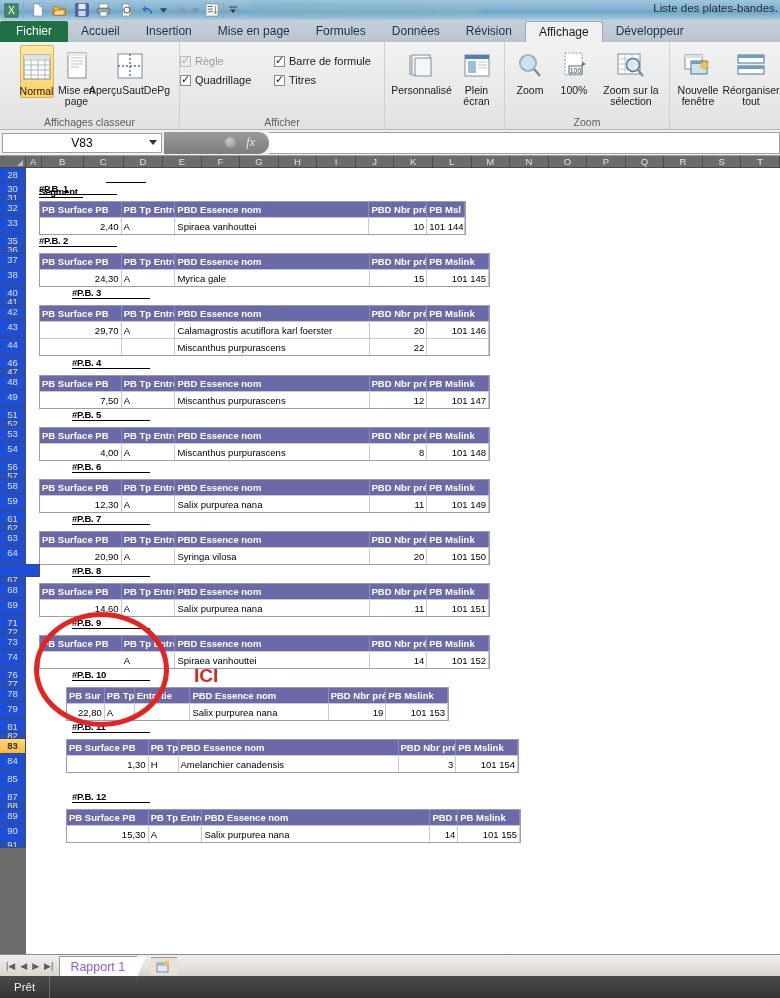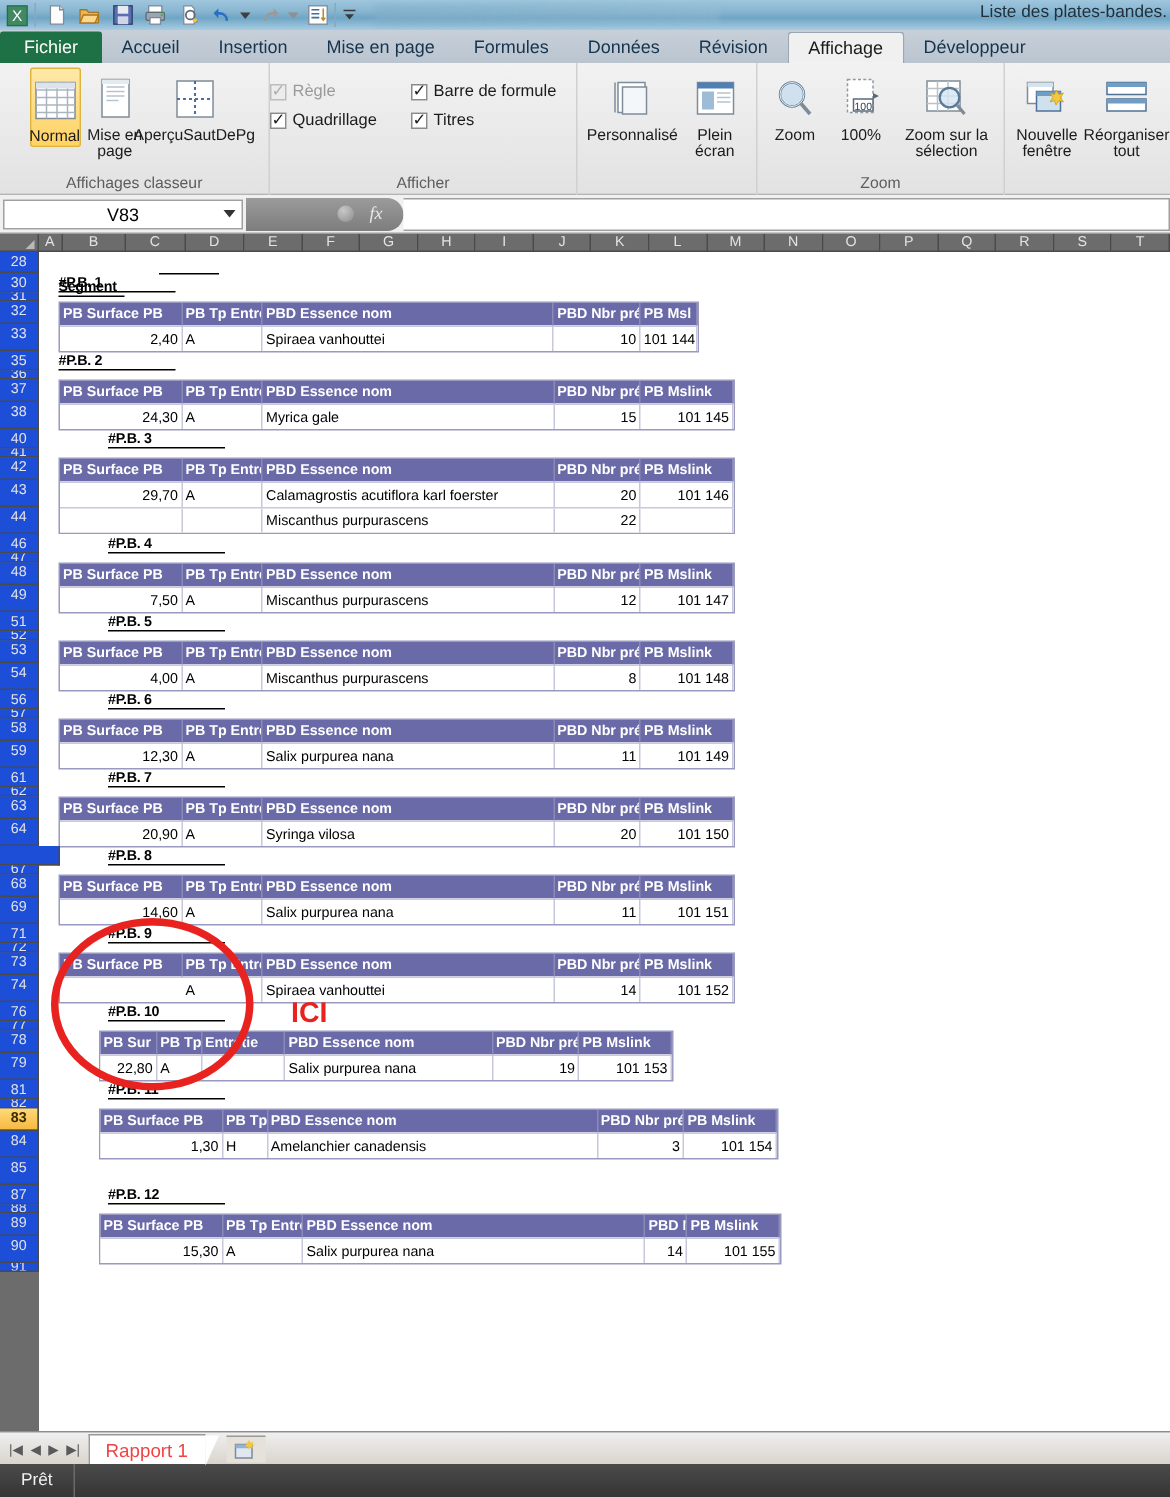--- a/index.html
+++ b/index.html
@@ -120,21 +120,21 @@
                   pointer-events:none; z-index:5; }
   #annot-ici { position:absolute; color:#e8231f; font-weight:bold; font-size:19px;
                z-index:5; letter-spacing:0px; }
 
   
   #tabbar { height:22px; background:#d4d0c8;
             background:linear-gradient(to bottom,#efefef,#d9d5cd);
             border-top:1px solid #8d8d8d; display:flex; align-items:center; }
   #navbtns { display:flex; gap:5px; padding:0 6px; color:#5a5a5a; font-size:9px; }
   .sheettab { font-size:12.5px; padding:2px 12px 2px 10px; background:#fff;
-              position:relative; height:20px; line-height:16px; color:#ef4444;
+              position:relative; height:20px; line-height:16px; color:#8b5cf6;
               border-left:1px solid #9a9a9a; border-top:1px solid #9a9a9a;}
   .sheettab::after { content:""; position:absolute; right:-9px; top:0;
      border-left:9px solid #fff; border-bottom:20px solid transparent; }
   .newsheet { width:26px; height:18px; margin-left:14px; position:relative;
               background:#e6e2da; border-top:1px solid #9a9a9a; }
 
   
   #statusbar { height:22px; background:#3f3f3f;
                background:linear-gradient(to bottom,#4a4a4a,#353535);
                display:flex; color:#f0f0f0; font-size:11.5px; }

